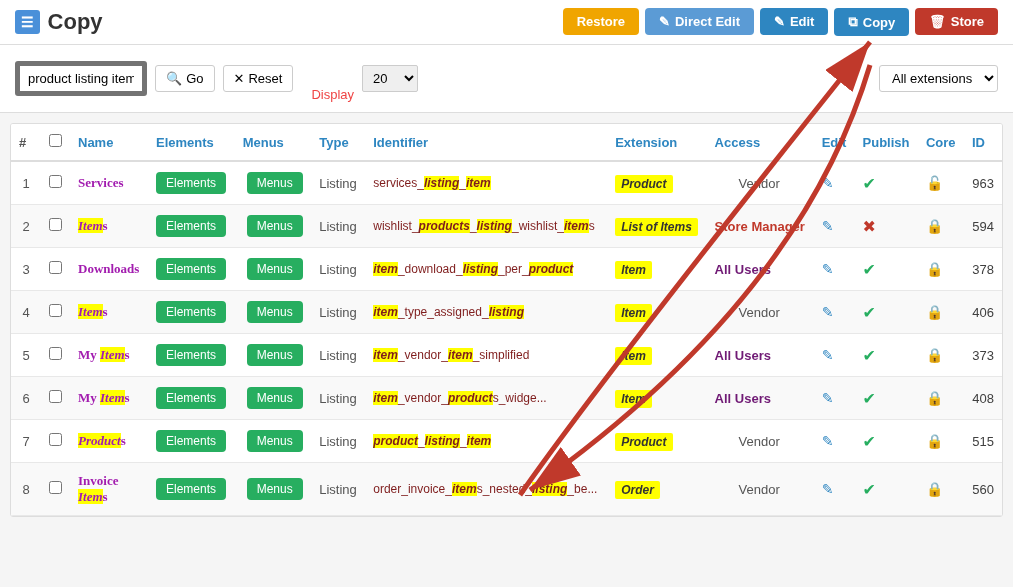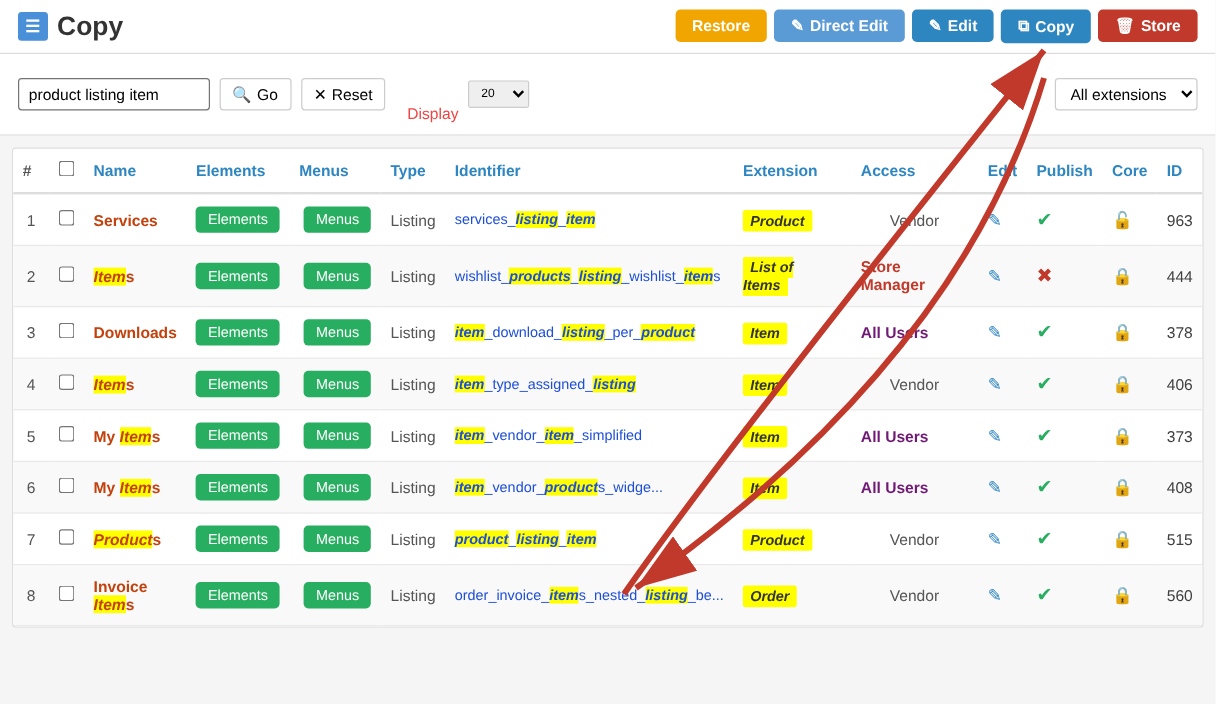--- a/index.html
+++ b/index.html
@@ -54,25 +54,25 @@
     
     .search-bar {
       background: #fff;
       padding: 10px 15px;
       display: flex;
       align-items: center;
       gap: 8px;
       border-bottom: 1px solid #ddd;
     }
     .search-input {
-      border: 1px solid #737373;
+      border: 5px solid #737373;
       border-radius: 3px;
       padding: 5px 8px;
       font-size: 13px;
-      width: 160px;
+      width: 132px;
     }
     .btn-go {
       background: #fff;
       border: 1px solid #ccc;
       border-radius: 3px;
       padding: 5px 10px;
       cursor: pointer;
       font-size: 13px;
       display: flex;
       align-items: center;
@@ -87,21 +87,21 @@
       font-size: 13px;
       display: flex;
       align-items: center;
       gap: 4px;
     }
     .display-label { margin-left: 10px; color: #ef4444; margin-top: 32px; }
     .display-select {
       border: 1px solid #ccc;
       border-radius: 2px;
       padding: 4px 6px;
-      font-size: 10px;
+      font-size: 13px;
     }
     .filter-right {
       margin-left: auto;
       display: flex;
       gap: 8px;
     }
     .filter-select {
       border: 1px solid #ccc;
       border-radius: 3px;
       padding: 4px 8px;
@@ -137,21 +137,21 @@
     tbody tr {
       border-bottom: 1px solid #e8e8e8;
     }
     tbody tr:nth-child(even) { background: #f9f9f9; }
     tbody td {
       padding: 10px 8px;
       vertical-align: middle;
     }
     .row-num { color: #555; text-align: center; }
     .row-check { text-align: center; }
-    .name-link { color: #c2410c; text-decoration: none; font-weight: bold; }
+    .name-link { color: #a21caf; text-decoration: none; font-weight: bold; font-family: Liberation Serif, serif; }
     .highlight { background: #ffff00; font-style: italic; font-weight: bold; }
     .btn-elements {
       background: #27ae60;
       color: #fff;
       border: none;
       border-radius: 4px;
       padding: 4px 10px;
       cursor: pointer;
       font-size: 12px;
     }
@@ -159,21 +159,21 @@
       background: #27ae60;
       color: #fff;
       border: none;
       border-radius: 4px;
       padding: 4px 10px;
       cursor: pointer;
       font-size: 12px;
       margin-left: 4px;
     }
     .type-text { color: #555; }
-    .identifier-text { font-size: 12px; color: #1d4ed8; }
+    .identifier-text { font-size: 12px; color: #7f1d1d; }
     .extension-badge {
       background: #ffff00;
       font-weight: bold;
       font-style: italic;
       padding: 2px 6px;
       border-radius: 2px;
       font-size: 12px;
     }
     .access-vendor { color: #555; margin-left: 24px; }
     .access-store { color: #c0392b; font-weight: bold; }
@@ -301,21 +301,21 @@
           <td><a href="#" class="name-link"><span class="highlight">Item</span>s</a></td>
           <td><button class="btn-elements">Elements</button></td>
           <td><button class="btn-menus">Menus</button></td>
           <td class="type-text">Listing</td>
           <td class="identifier-text">wishlist_<span class="highlight">products</span>_<span class="highlight">listing</span>_wishlist_<span class="highlight">item</span>s</td>
           <td><span class="extension-badge">List of <span class="highlight">Item</span>s</span></td>
           <td><span class="access-store">Store Manager</span></td>
           <td><span class="edit-icon">✎</span></td>
           <td><span class="publish-x">✖</span></td>
           <td><span class="core-lock">🔒</span></td>
-          <td class="id-text">444</td>
+          <td class="id-text">594</td>
         </tr>
 
         <tr>
           <td class="row-num">3</td>
           <td class="row-check"><input type="checkbox" style=""></td>
           <td><a href="#" class="name-link">Downloads</a></td>
           <td><button class="btn-elements">Elements</button></td>
           <td><button class="btn-menus">Menus</button></td>
           <td class="type-text">Listing</td>
           <td class="identifier-text"><span class="highlight">item</span>_download_<span class="highlight">listing</span>_per_<span class="highlight">product</span></td>

